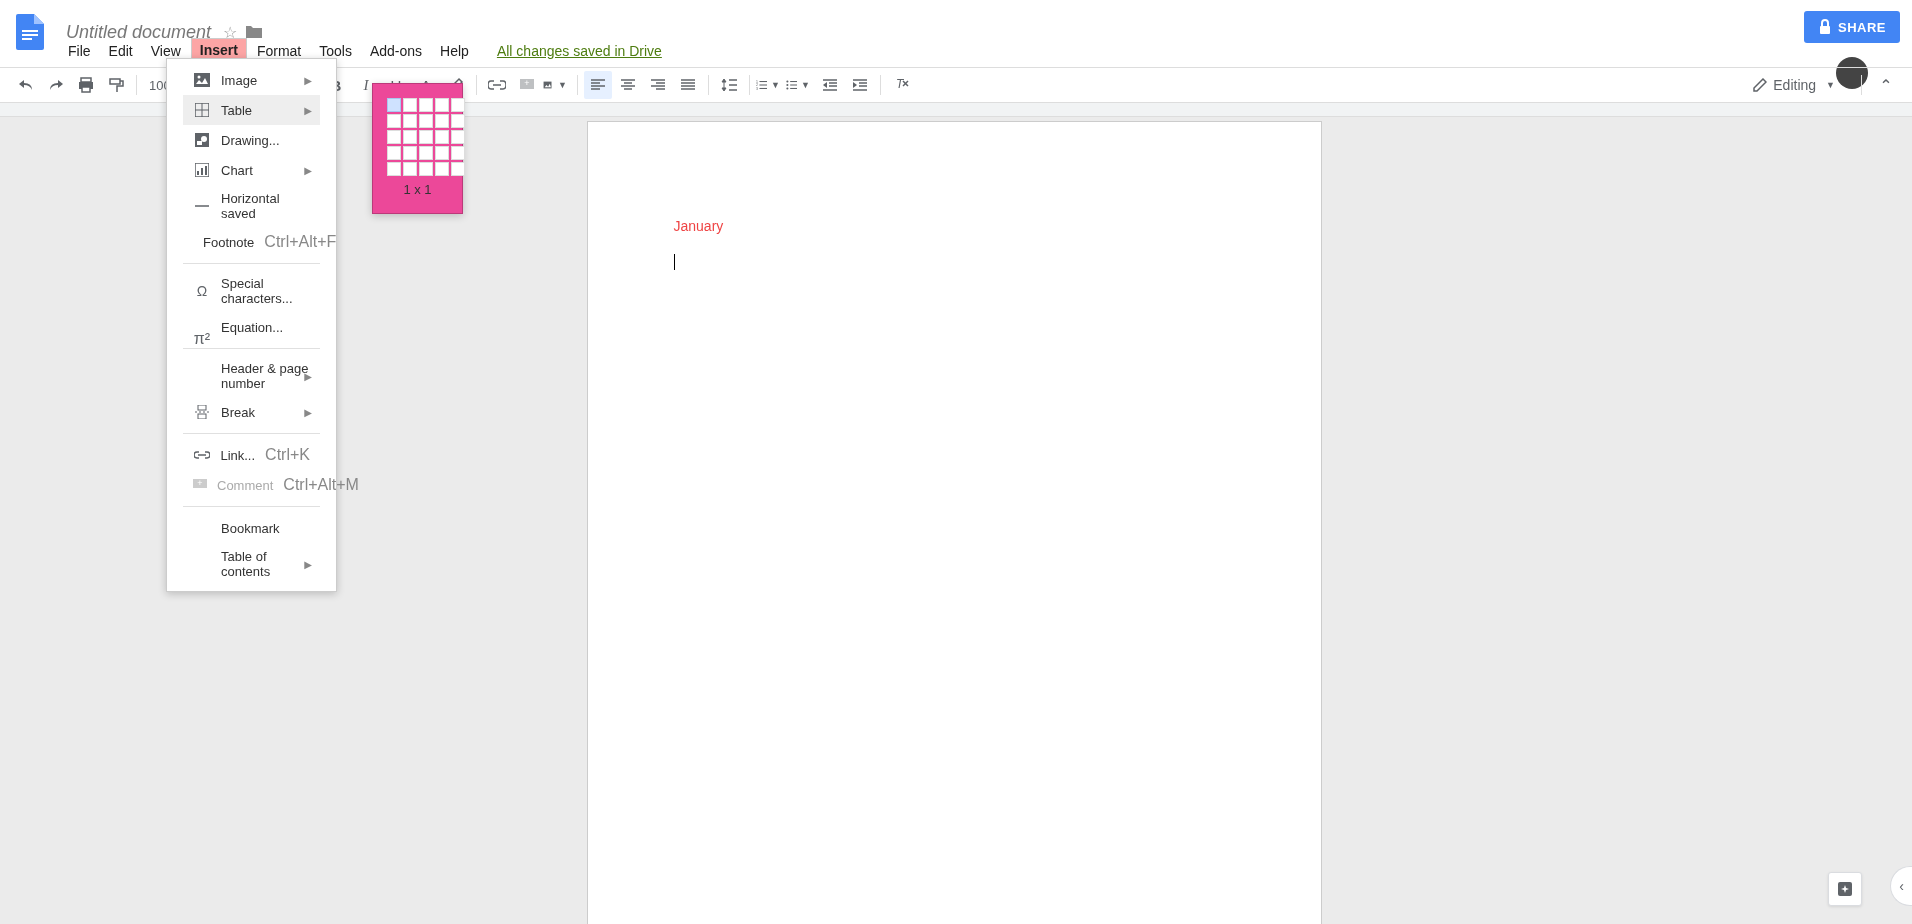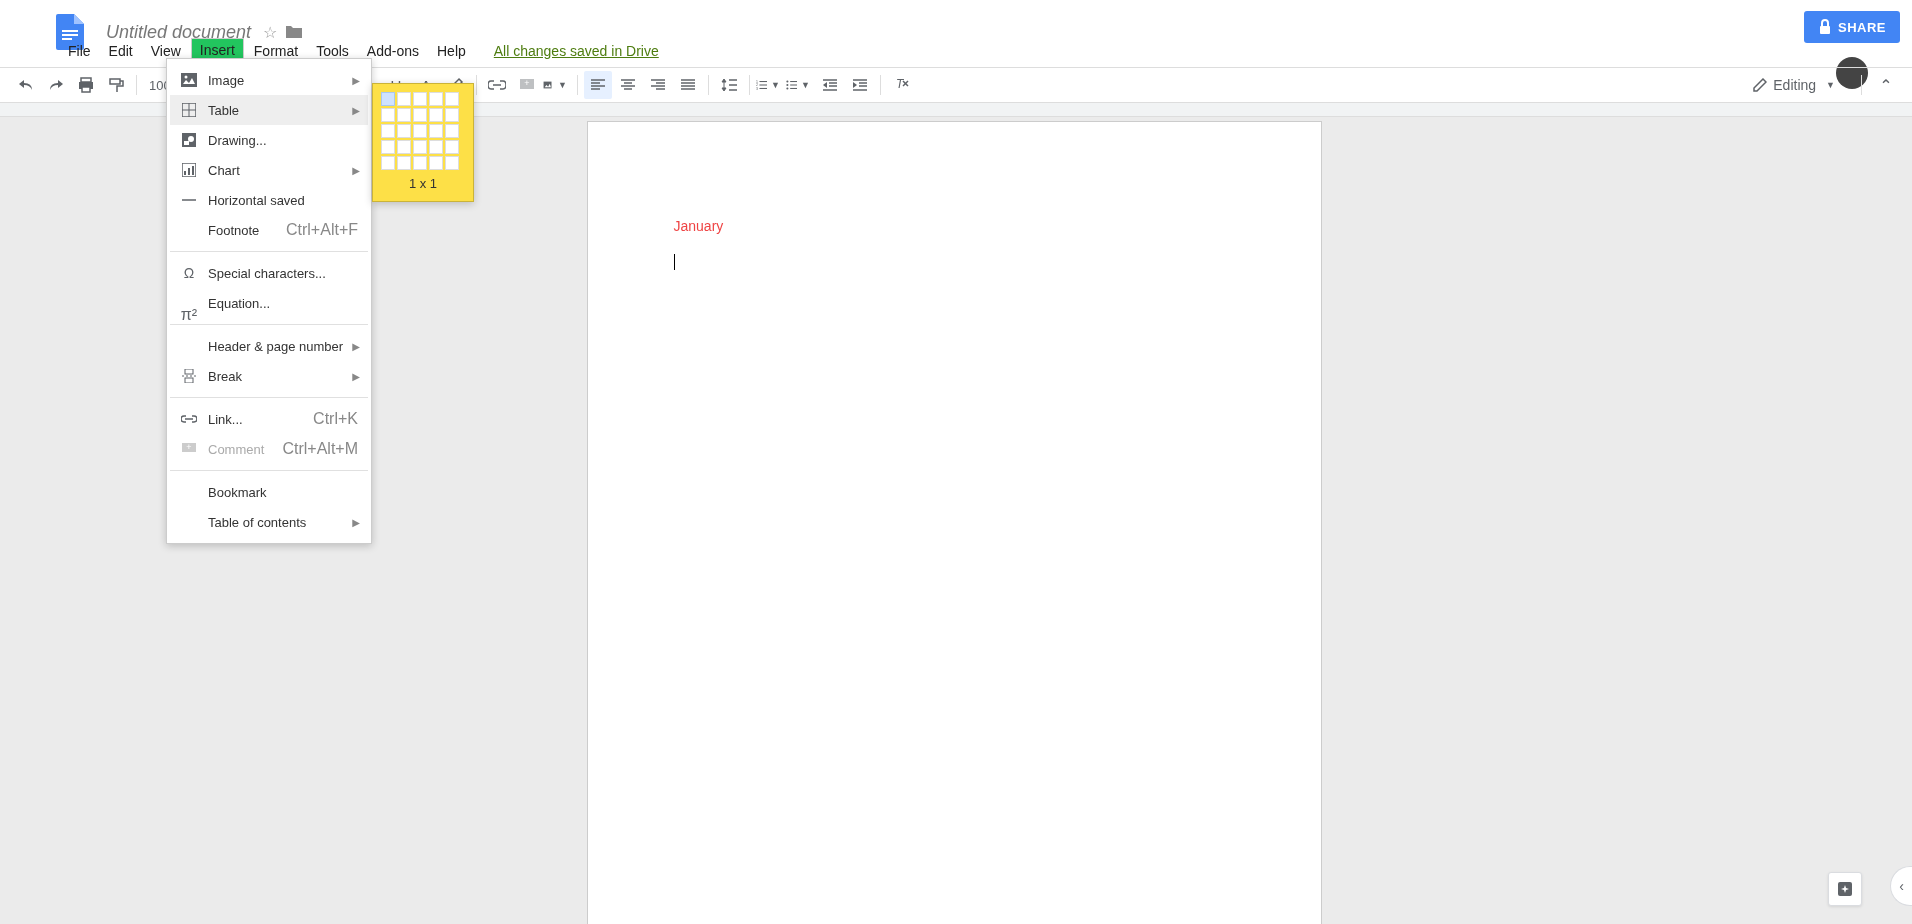--- a/index.html
+++ b/index.html
@@ -1,34 +1,34 @@
 <!DOCTYPE html>
 <html><head>
   <meta charset="utf-8">
   <style>
     * { margin: 0; padding: 0; box-sizing: border-box; font-family: Arial, sans-serif; }
     body { background: #fff; height: 924px; width: 1912px; position: relative; overflow: hidden; }
     
     
-    .header { display: flex; align-items: center; padding: 8px 12px 0 12px; height: 56px; margin-left: 40px; }
+    .header { display: flex; align-items: center; padding: 8px 12px 0 12px; height: 56px; }
     .docs-logo { width: 36px; height: 36px; margin-right: 14px; display: flex; align-items: center; justify-content: center; }
     .title-area { display: flex; align-items: center; flex-direction: column; flex: 1; align-items: flex-start; }
     .title-row { display: flex; align-items: center; gap: 8px; }
     .doc-title { font-size: 18px; color: #777; font-style: italic; padding: 2px 4px; }
     .star-icon, .folder-icon { color: #999; font-size: 16px; }
     .folder-icon { color: #777; }
     .header-right { display: flex; align-items: center; gap: 14px; flex-direction: column; }
     .comment-btn { color: #5f6368; font-size: 22px; }
     .share-btn { display: flex; align-items: center; gap: 6px; background: #4285f4; color: #fff; padding: 8px 14px; border-radius: 3px; font-size: 13px; font-weight: 600; letter-spacing: 0.5px; }
     .avatar { width: 32px; height: 32px; border-radius: 50%; background: #444; }
     
     
     .menubar { display: flex; align-items: center; padding: 0 60px 4px 60px; gap: 2px; margin-top: -18px; }
     .menu-item { padding: 4px 8px; font-size: 14px; color: #222; cursor: pointer; }
-    .menu-item.active { border: 1px solid #ccc; border-bottom: none; background: #22c55e; padding: 3px 8px 5px 8px; }
+    .menu-item.active { border: 1px solid #ccc; border-bottom: none; background: #fca5a5; padding: 3px 8px 5px 8px; font-weight: bold; }
     .save-status { font-size: 14px; color: #4d7c0f; text-decoration: underline; margin-left: 18px; }
     
     
     .toolbar { display: flex; align-items: center; padding: 4px 12px; border-top: 1px solid #ddd; border-bottom: 1px solid #ddd; height: 36px; gap: 2px; position: relative; }
     .tool-btn { width: 28px; height: 28px; display: flex; align-items: center; justify-content: center; color: #5f6368; cursor: pointer; border-radius: 2px; }
     .tool-sep { width: 1px; height: 20px; background: #ddd; margin: 0 4px; }
     .zoom-text { font-size: 13px; color: #5f6368; padding: 0 6px; }
     .font-size-box { border: 1px solid #dadce0; width: 40px; text-align: center; font-size: 13px; padding: 3px; }
     .dropdown-caret { font-size: 9px; color: #5f6368; padding: 0 4px; }
     .text-color-btn { position: relative; }
@@ -41,32 +41,32 @@
     .ruler-h { height: 14px; background: #f1f3f4; border-bottom: 1px solid #ddd; position: relative; }
     
     
     .doc-area { display: flex; background: #ebebeb; height: calc(924px - 56px - 36px - 14px); }
     .doc-scroll { flex: 1; display: flex; justify-content: center; padding-top: 0; overflow: hidden; position: relative; }
     .page { width: 735px; background: #fff; border: 1px solid #ccc; margin-top: 4px; padding: 96px 86px; min-height: 980px; margin-left: -4px; }
     .page-content { font-size: 14px; color: #ef4444; }
     .cursor { display: inline-block; width: 1px; height: 16px; background: #000; margin-top: 20px; vertical-align: top; }
     
     
-    .dropdown { position: absolute; top: 58px; left: 166px; width: 206px; background: #fff; border: 1px solid rgba(0,0,0,0.2); box-shadow: 0 2px 8px rgba(0,0,0,0.2); z-index: 100; padding: 6px 3px; }
+    .dropdown { position: absolute; top: 58px; left: 166px; width: 171px; background: #fff; border: 1px solid rgba(0,0,0,0.2); box-shadow: 0 2px 8px rgba(0,0,0,0.2); z-index: 100; padding: 6px 16px; }
     .dd-item { display: flex; align-items: center; padding: 6px 10px; font-size: 13px; color: #333; cursor: pointer; gap: 10px; position: relative; }
     .dd-item.highlighted { background: #eee; }
     .dd-item.disabled { color: #aaa; }
     .dd-icon { width: 18px; height: 18px; display: flex; align-items: center; justify-content: center; color: #5f6368; }
     .dd-label { flex: 1; }
     .dd-shortcut { color: #888; font-size: 16px; }
     .dd-arrow { color: #888; font-size: 10px; position: absolute; right: 8px; }
     .dd-sep { height: 1px; background: #e0e0e0; margin: 6px 0; }
     
     
-    .table-submenu { position: absolute; top: 83px; left: 372px; width: 102px; background: #fde047; border: 1px solid rgba(0,0,0,0.2); box-shadow: 0 2px 8px rgba(0,0,0,0.2); z-index: 101; padding: 8px; }
+    .table-submenu { position: absolute; top: 83px; left: 372px; width: 91px; background: #ec4899; border: 1px solid rgba(0,0,0,0.2); box-shadow: 0 2px 8px rgba(0,0,0,0.2); z-index: 101; padding: 14px; }
     .table-grid { display: grid; grid-template-columns: repeat(5, 14px); grid-template-rows: repeat(5, 14px); gap: 2px; }
     .table-cell { border: 1px solid #ddd; background: #fff; }
     .table-cell.selected { background: #cfe2ff; border-color: #a8c7f0; }
     .table-dim { text-align: center; font-size: 13px; color: #333; padding: 6px 0 2px 0; }
     
     
     .explore-btn { position: absolute; bottom: 18px; right: 50px; width: 34px; height: 34px; background: #fff; border: 1px solid #dadce0; border-radius: 3px; display: flex; align-items: center; justify-content: center; box-shadow: 0 1px 3px rgba(0,0,0,0.1); color: #5f6368; }
     
     
     .side-toggle { position: absolute; right: 0; bottom: 18px; width: 22px; height: 40px; background: #fff; border: 1px solid #dadce0; border-right: none; border-radius: 20px 0 0 20px; display: flex; align-items: center; justify-content: center; color: #5f6368; font-size: 14px; }

